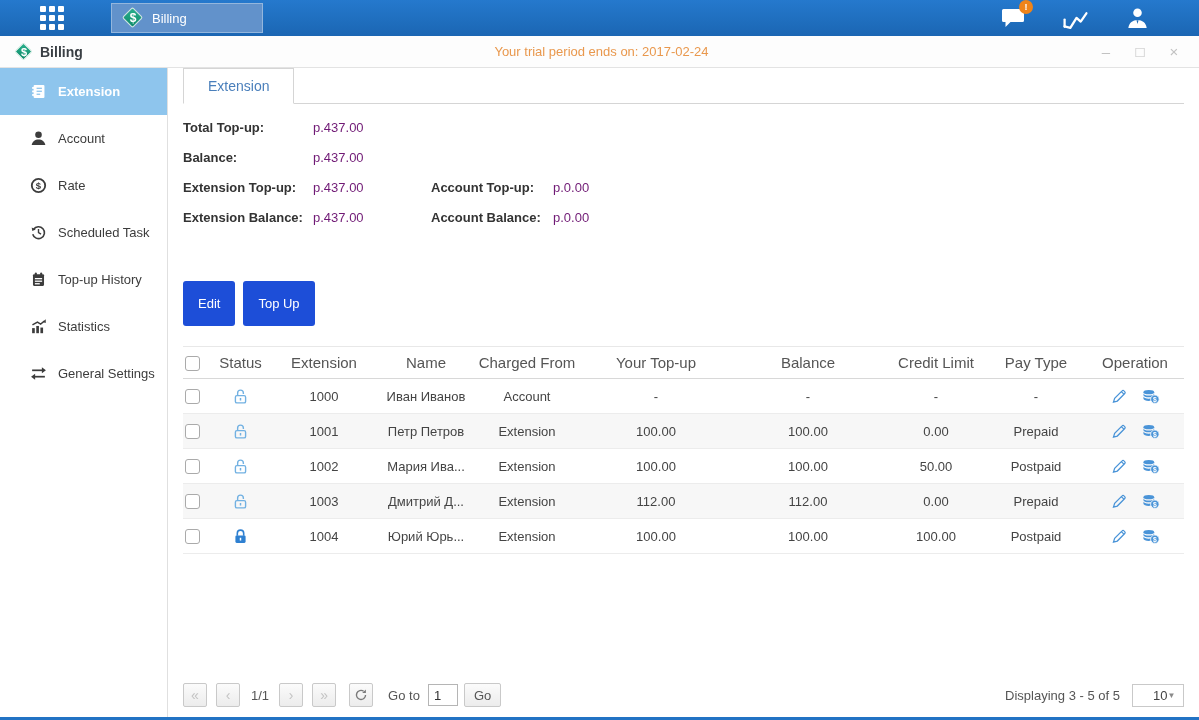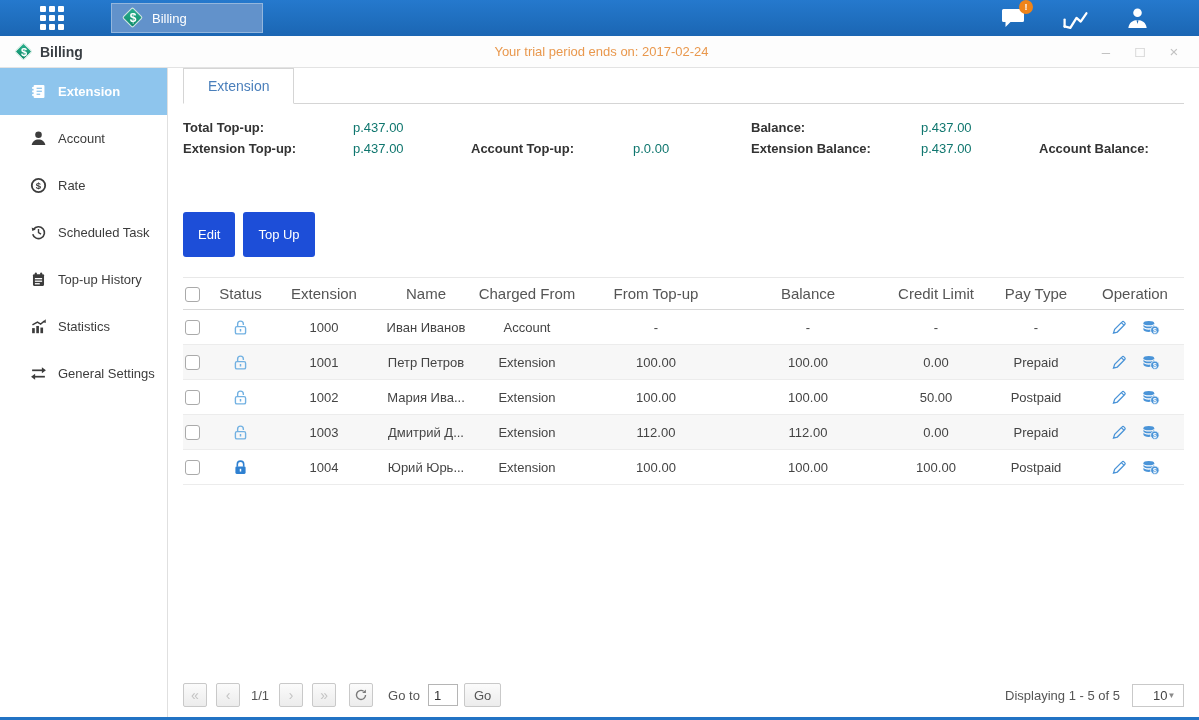--- a/index.html
+++ b/index.html
@@ -38,24 +38,24 @@
   .sb-icon { width:17px; height:17px; flex:0 0 auto; display:inline-flex; }
   .sb-icon svg { width:17px; height:17px; }
 
   .content { flex:1; display:flex; flex-direction:column; padding:0 15px; min-width:0; }
 
   
   .tabstrip { height:36px; border-bottom:1px solid #d5d5d5; flex:0 0 auto; }
   .tab { display:inline-block; height:36px; line-height:35px; padding:0 24px; background:#fff; border:1px solid #d5d5d5; border-bottom:1px solid #fff; margin-bottom:-1px; color:#4a7fbb; font-size:14px; cursor:pointer; }
 
   
-  .summary { margin-top:16px; display:grid; grid-template-columns:1fr 1fr; row-gap:6px; }
+  .summary { margin-top:16px; display:grid; grid-template-columns:1fr; row-gap:15px; }
   .sum-line { display:flex; align-items:center; }
   .lbl { font-weight:bold; color:#333; width:130px; flex:0 0 auto; }
-  .val { color:#0f766e; width:118px; flex:0 0 auto;margin-left:40px; }
+  .val { color:#701a75; width:118px; flex:0 0 auto; }
   .lbl2 { font-weight:bold; color:#333; width:122px; flex:0 0 auto; }
 
   
   .actions { margin-top:26px; display:flex; gap:8px; }
   .btn-primary { background:#1d4ed8; color:#fff; border:none; border-radius:3px; font-size:13px; font-family:inherit; padding:15px 15px; cursor:pointer;margin-top:30px; }
 
   
   table { width:100%; border-collapse:collapse; table-layout:fixed; margin-top:20px; }
   thead tr { border-top:1px solid #e8e8e8; border-bottom:1px solid #d8d8d8; }
   th { font-weight:normal; color:#555; font-size:15px; height:32px; text-align:center; overflow:hidden; white-space:nowrap; }
@@ -282,21 +282,21 @@
             <col style="width:100px">
             <col style="width:98px">
         </colgroup>
         <thead>
           <tr>
             <th class="c-check"><span class="checkbox"></span></th>
             <th>Status</th>
             <th>Extension</th>
             <th>Name</th>
             <th>Charged From</th>
-            <th>From Top-up</th>
+            <th>Your Top-up</th>
             <th>Balance</th>
             <th>Credit Limit</th>
             <th>Pay Type</th>
             <th>Operation</th>
           </tr>
         </thead>
         <tbody>
             <tr>
               <td class="c-check"><span class="checkbox"></span></td>
               <td><span class="lock"><svg viewBox="0 0 16 16">
@@ -464,21 +464,21 @@
         <span class="pg-btn refresh">
           <svg viewBox="0 0 16 16">
               <path d="M13.2 8A5.2 5.2 0 1 1 11 3.7" fill="none" stroke="#7a7a7a" stroke-width="1.6"></path>
               <path d="M13.6 1.6v4.2H9.4z" fill="#7a7a7a"></path>
             </svg>
         </span>
         <span class="goto-label">Go to</span>
         <input class="goto-input" value="1" style="">
         <button class="go-btn">Go</button>
         <div class="pg-right">
-          <span class="displaying">Displaying 1 - 5 of 5</span>
+          <span class="displaying">Displaying 3 - 5 of 5</span>
           <span class="page-size">
             <span>10</span>
             <span class="arrow">▼</span>
           </span>
         </div>
       </div>
     </div>
   </div>
 
   <div class="bottom-edge"></div>

